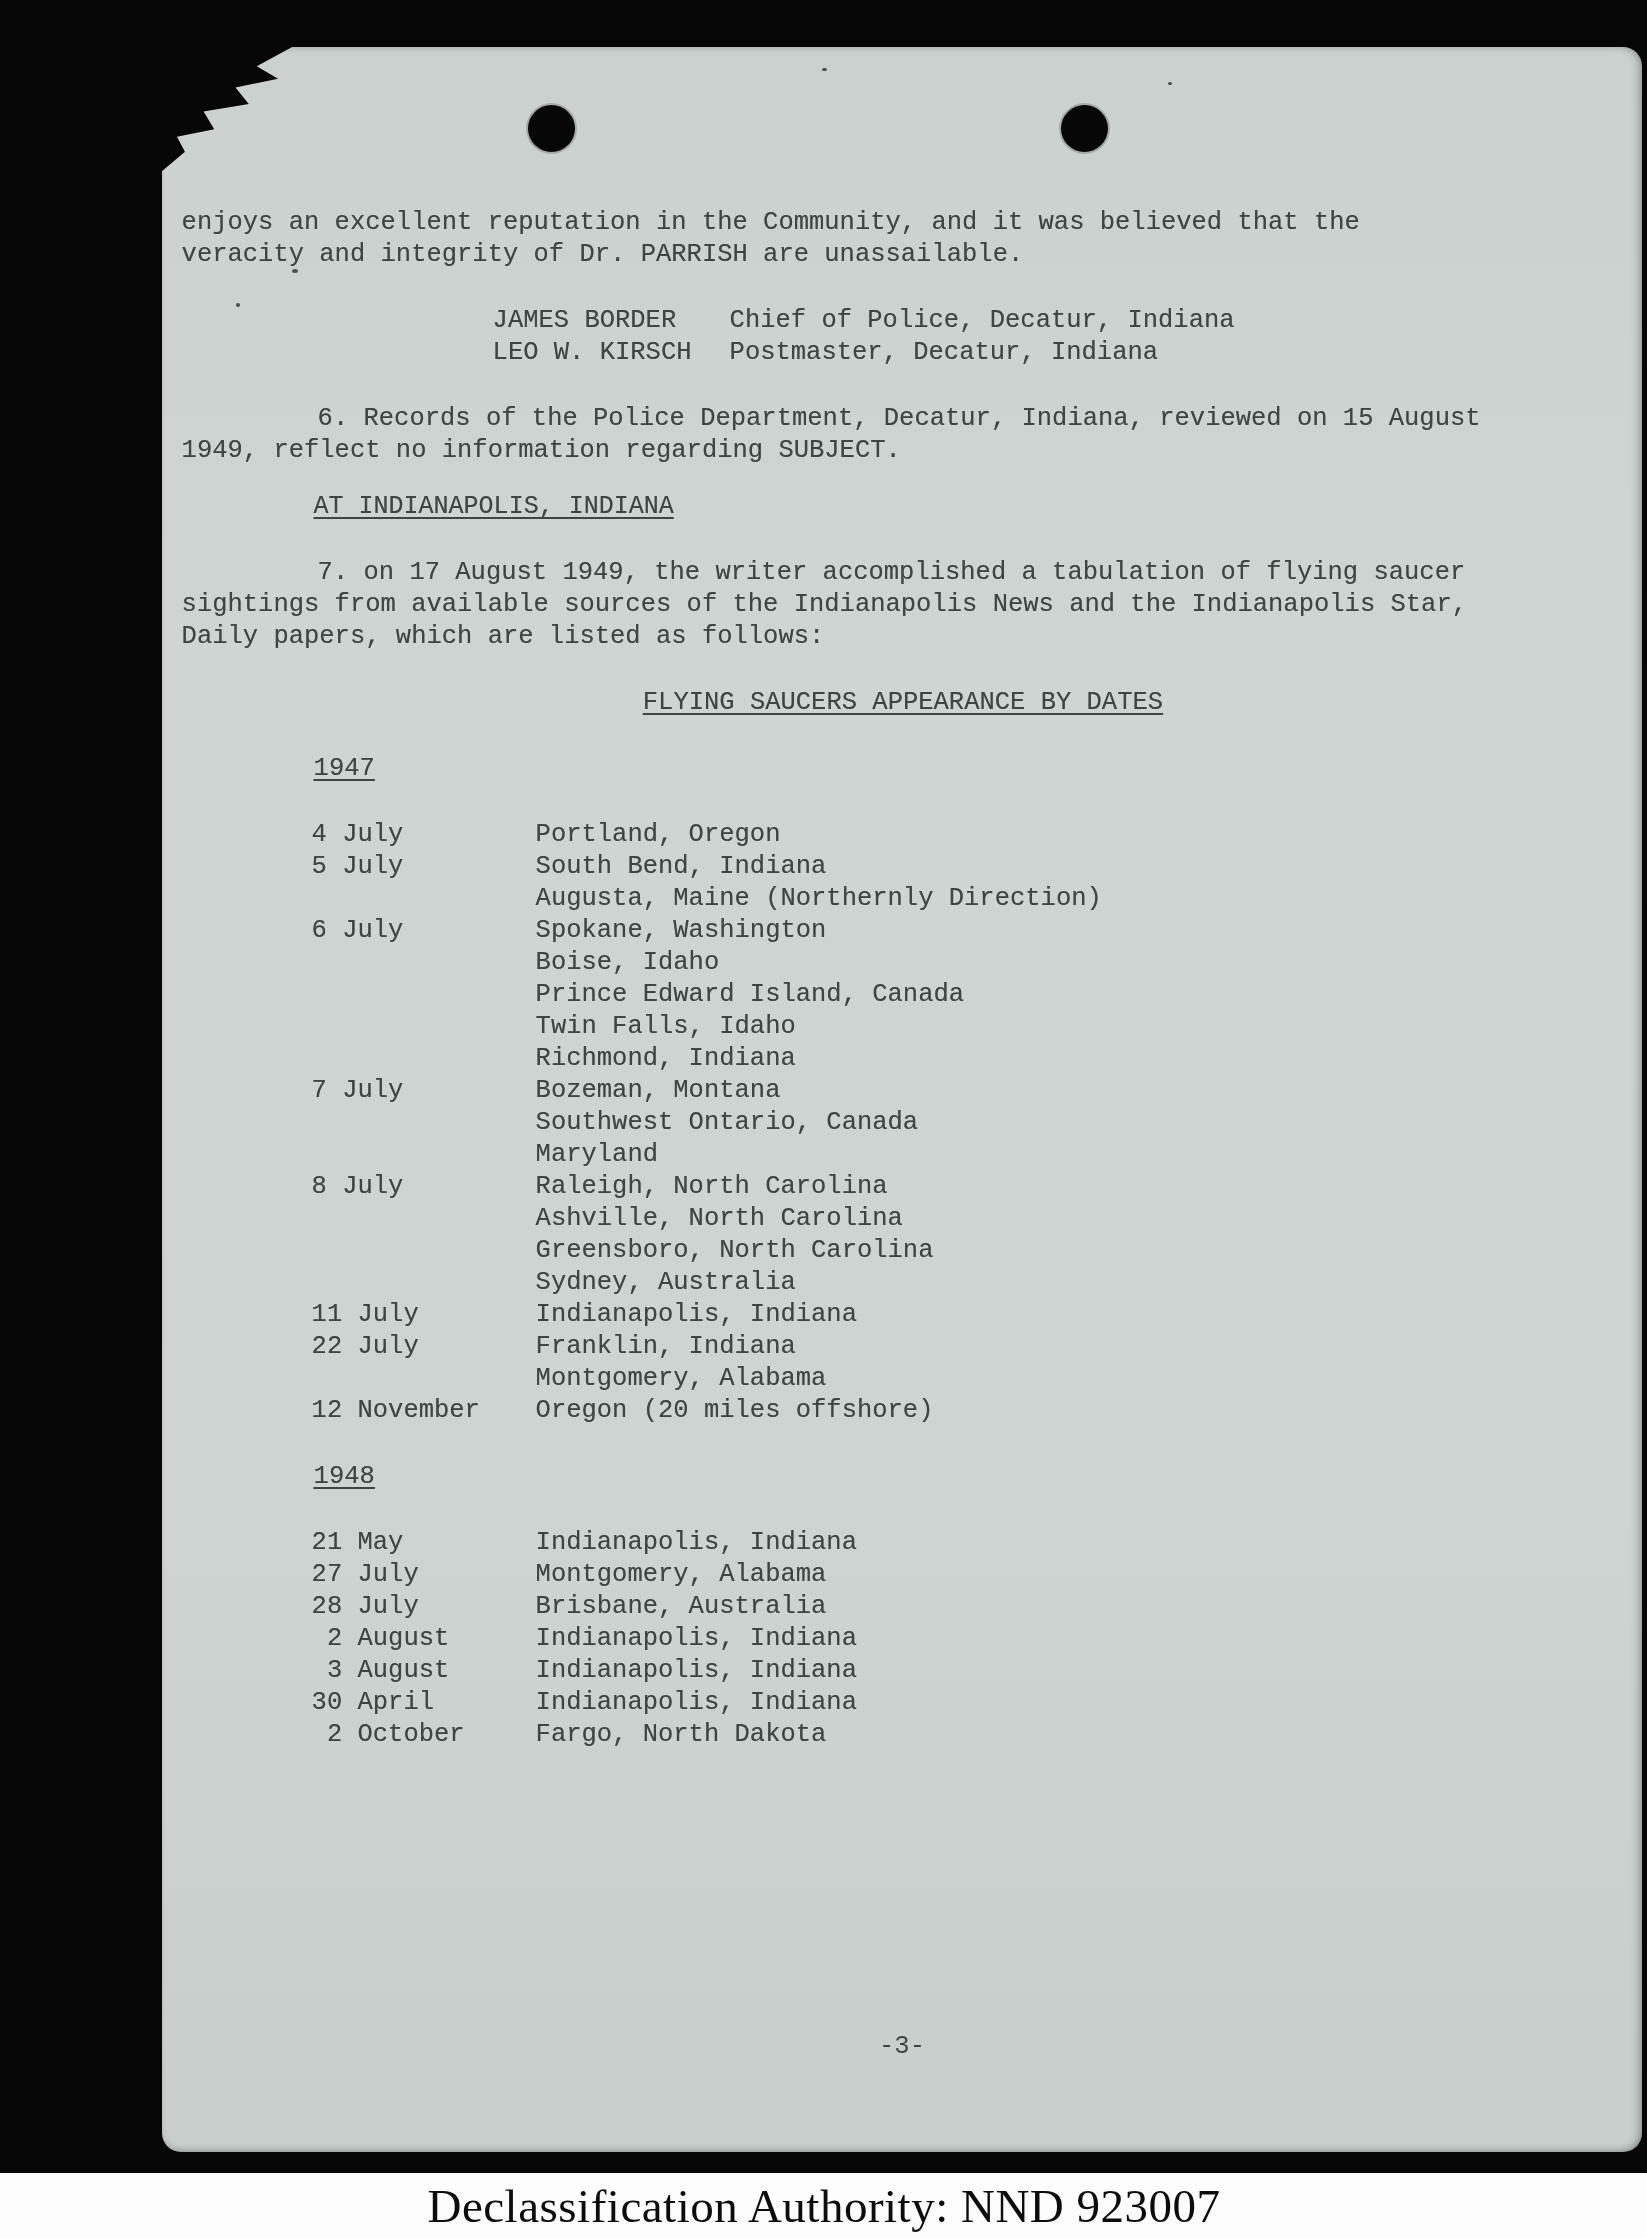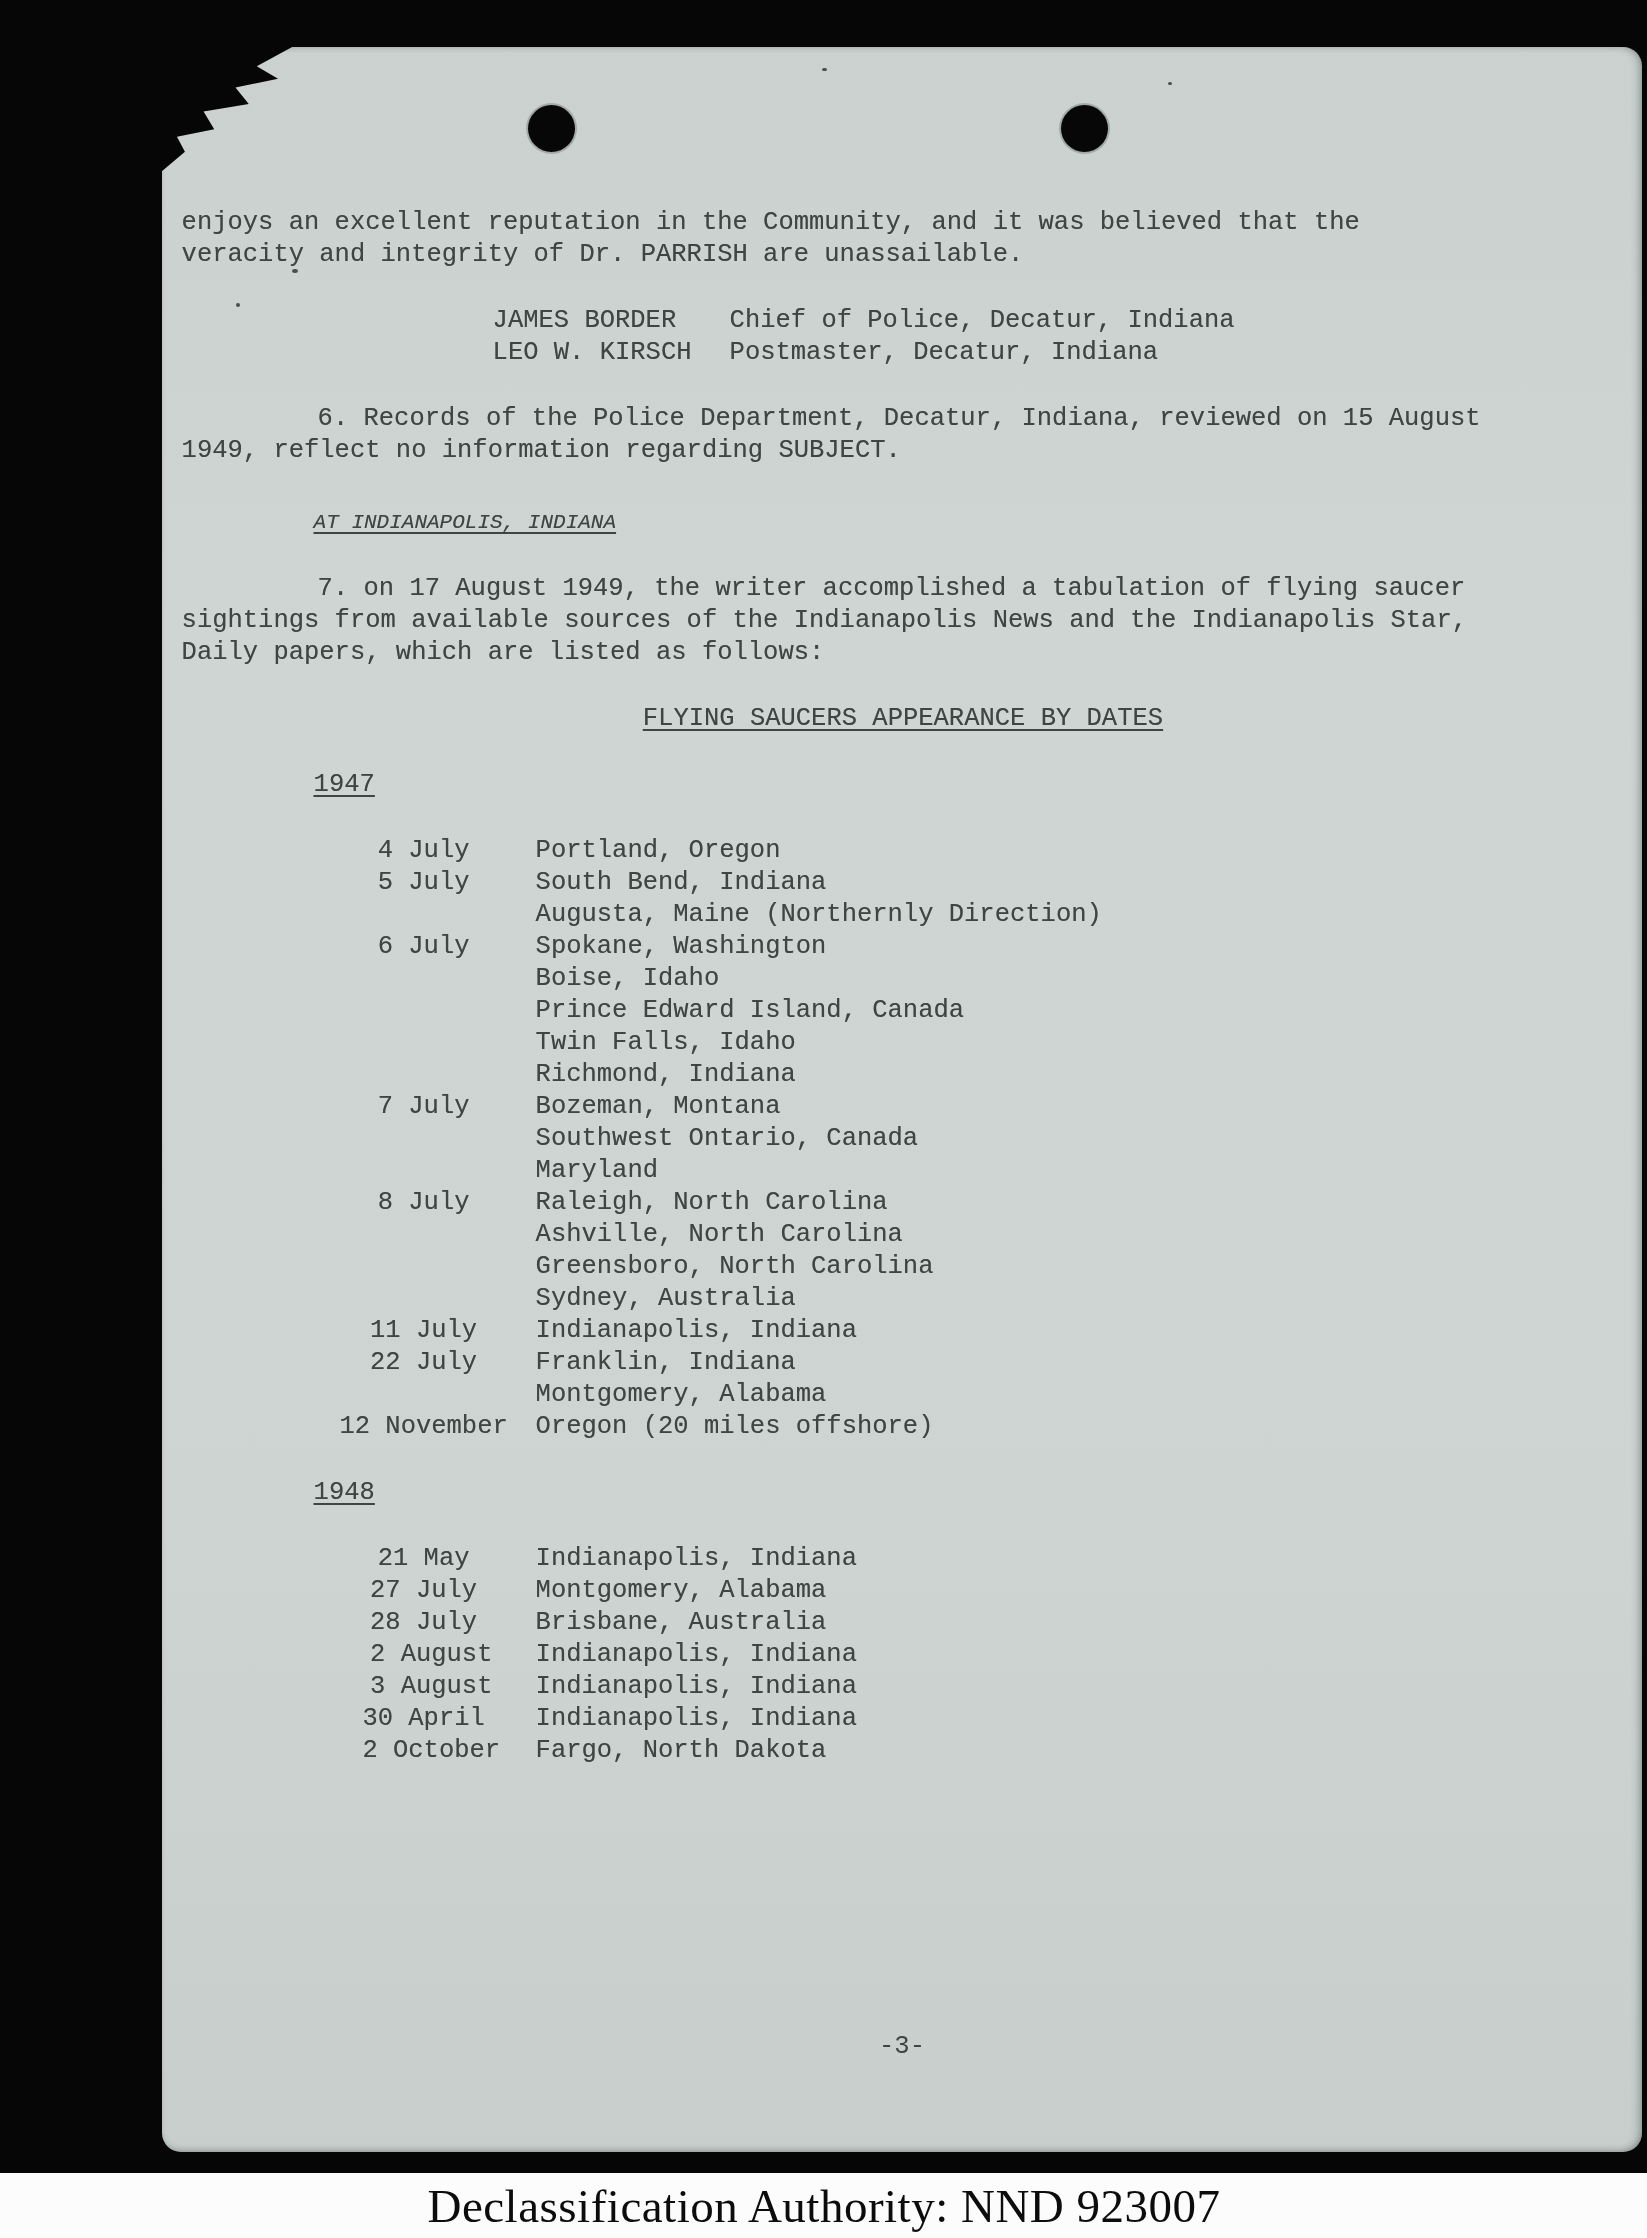--- a/index.html
+++ b/index.html
@@ -64,26 +64,26 @@
   .officials { margin-top: 34px; margin-left: 311px; }
   .official-row { display: flex; }
   .official-name { width: 237px; flex: none; white-space: pre; }
   .official-title { white-space: pre; }
 
   .u {
     text-decoration: underline;
     text-underline-offset: 4.4px;
     text-decoration-thickness: 1.5px;
   }
-  .section-heading { margin: 40px 0 0 132px; font-weight: normal; font-size: 21px; font-style: italic; }
+  .section-heading { margin: 24px 0 0 132px; font-weight: normal; font-size: 25px; }
   .table-title { margin: 34px 0 0 0; text-align: center; font-weight: normal; font-size: 25.5px; }
   .year-heading { margin: 34px 0 0 132px; font-weight: normal; font-size: 25.5px; }
 
   .sightings { margin-top: 34px; margin-left: 130px; }
-  .sighting-row { display: flex; text-align: center; }
+  .sighting-row { display: flex; }
   .sighting-date { width: 224px; flex: none; white-space: pre; }
   .sighting-location { white-space: pre; }
 
   .page-number {
     position: absolute;
     left: 0;
     right: 0;
     top: 1984px;
     text-align: center;
     color: #3e4543;

